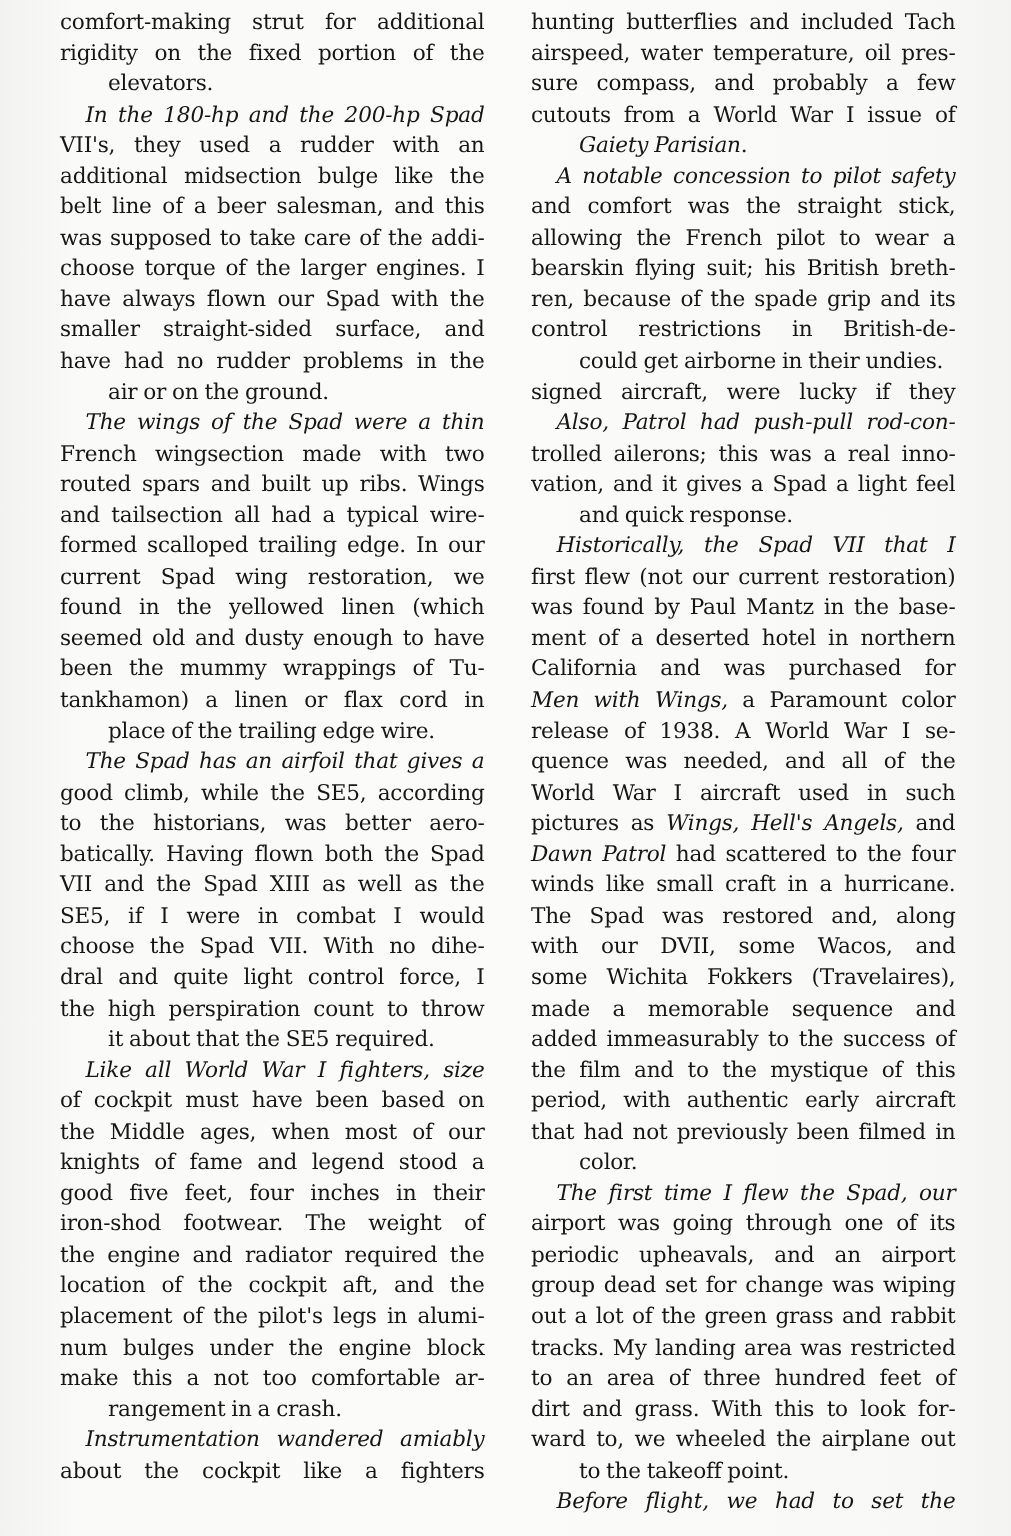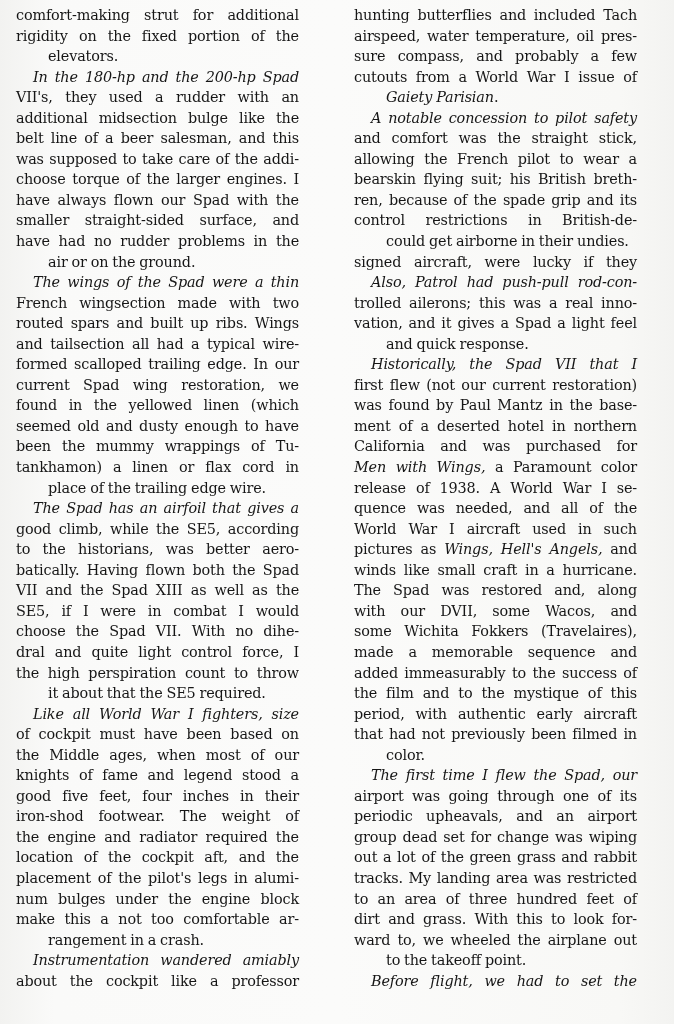--- a/index.html
+++ b/index.html
@@ -17,21 +17,21 @@
     top: 5px;
     width: 283px;
     font-family: "DejaVu Serif", "Liberation Serif", serif;
     font-size: 14.4px;
     line-height: 20.55px;
     color: #161616;
     text-align: justify;
     letter-spacing: -0.15px;
     word-spacing: -0.5px;
   }
-  .col.left { left: 16px; }
+  .col.left { left: 40px; }
   .col.right { left: 354px; width: 283px; }
   .line {
     display: block;
     text-align: justify;
     text-align-last: justify;
     white-space: nowrap;
     height: 20.55px;
     overflow: visible;
   }
   .line.last { text-align-last: left; margin-left: 32px; }
@@ -83,21 +83,21 @@
       <span class="line">knights of fame and legend stood a</span>
       <span class="line">good five feet, four inches in their</span>
       <span class="line">iron-shod footwear. The weight of</span>
       <span class="line">the engine and radiator required the</span>
       <span class="line">location of the cockpit aft, and the</span>
       <span class="line">placement of the pilot's legs in alumi-</span>
       <span class="line">num bulges under the engine block</span>
       <span class="line">make this a not too comfortable ar-</span>
       <span class="line last">rangement in a crash.</span>
       <span class="line indent">Instrumentation wandered amiably</span>
-      <span class="line">about the cockpit like a professor</span>
+      <span class="line">about the cockpit like a fighters</span>
     </div>
   <div class="col right" id="col-right">
       <span class="line">hunting butterflies and included Tach</span>
       <span class="line">airspeed, water temperature, oil pres-</span>
       <span class="line">sure compass, and probably a few</span>
       <span class="line">cutouts from a World War I issue of</span>
       <span class="line last"><em>Gaiety Parisian</em>.</span>
       <span class="line indent">A notable concession to pilot safety</span>
       <span class="line">and comfort was the straight stick,</span>
       <span class="line">allowing the French pilot to wear a</span>
@@ -113,20 +113,21 @@
       <span class="line indent">Historically, the Spad VII that I</span>
       <span class="line">first flew (not our current restoration)</span>
       <span class="line">was found by Paul Mantz in the base-</span>
       <span class="line">ment of a deserted hotel in northern</span>
       <span class="line">California and was purchased for</span>
       <span class="line"><em>Men with Wings,</em> a Paramount color</span>
       <span class="line">release of 1938. A World War I se-</span>
       <span class="line">quence was needed, and all of the</span>
       <span class="line">World War I aircraft used in such</span>
       <span class="line">pictures as <em>Wings, Hell's Angels,</em> and</span>
+      <span class="line"><em>Dawn Patrol</em> had scattered to the four</span>
       <span class="line">winds like small craft in a hurricane.</span>
       <span class="line">The Spad was restored and, along</span>
       <span class="line">with our DVII, some Wacos, and</span>
       <span class="line">some Wichita Fokkers (Travelaires),</span>
       <span class="line">made a memorable sequence and</span>
       <span class="line">added immeasurably to the success of</span>
       <span class="line">the film and to the mystique of this</span>
       <span class="line">period, with authentic early aircraft</span>
       <span class="line">that had not previously been filmed in</span>
       <span class="line last">color.</span>

